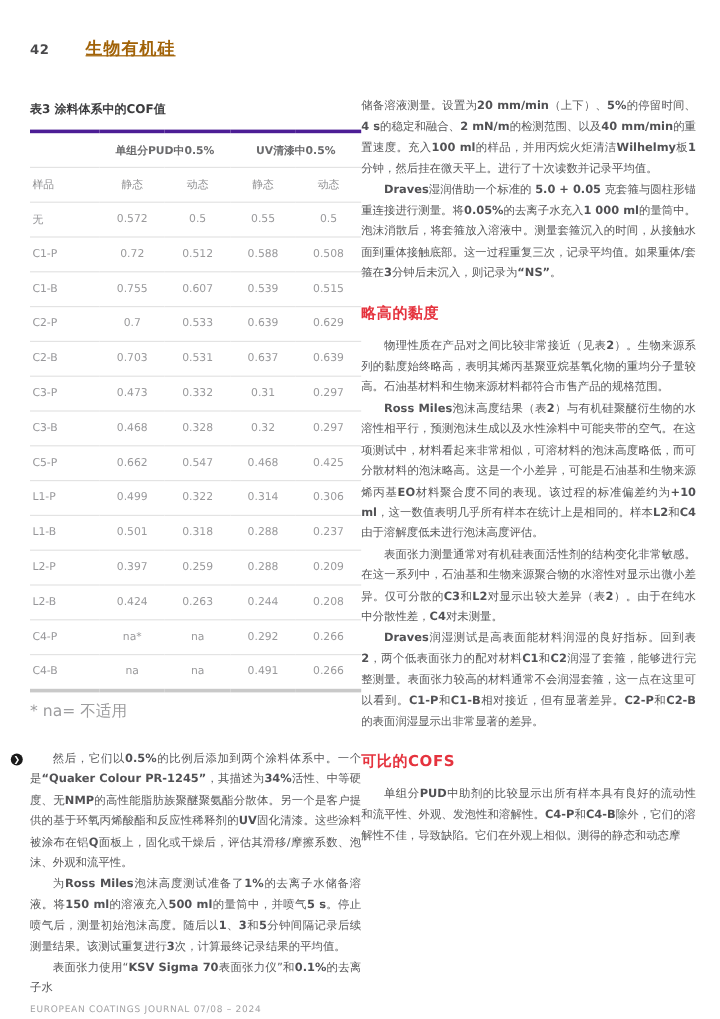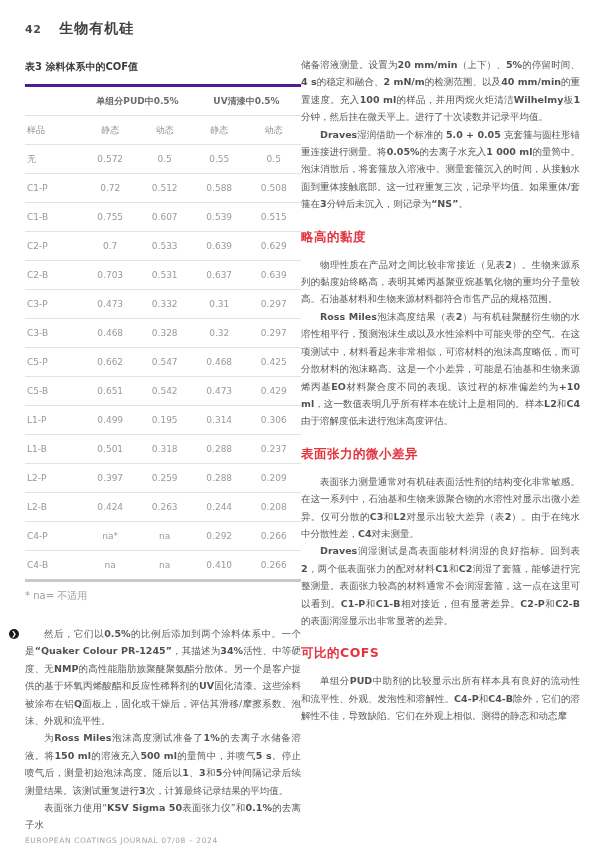--- a/index.html
+++ b/index.html
@@ -1,36 +1,36 @@
 <!DOCTYPE html>
 <html><head>
 <meta charset="utf-8">
 <style>
   html,body{margin:0;padding:0;background:#ffffff;}
   .page{position:relative;width:600px;height:849px;background:#ffffff;overflow:hidden;
         font-family:"DejaVu Sans","Liberation Sans",sans-serif;}
   
   .hdr{display:flex;align-items:baseline;padding:20px 0 0 25px;}
   .page-num{font-size:11px;font-weight:bold;color:#4a4a4c;margin-right:18px;letter-spacing:0.5px;}
-  .section-title{font-size:14px;font-weight:bold;color:#404040;margin:0;letter-spacing:1px;}
+  .section-title{font-size:14px;font-weight:bold;color:#a16207;margin:12px;letter-spacing:1px;text-decoration:underline;}
   
   .columns{display:flex;padding:16px 12px 0 25px;align-items:flex-start;}
   .col-left{width:276px;flex:none;}
   .col-right{width:279px;flex:none;padding-top:2px;}
   
   .table-title{font-size:10px;font-weight:bold;color:#3c3c3e;margin:6px 0 10px;}
   table.cof{width:100%;border-collapse:collapse;border-top:3px solid #4c1d95;border-bottom:3px solid #c9c9c9;}
   table.cof th,table.cof td{font-weight:normal;font-size:9px;color:#9a9a9c;text-align:center;padding:0;height:28px;vertical-align:middle;}
   table.cof thead tr.groups th{font-weight:600;color:#6b6b6d;font-size:9px;}
   table.cof thead tr.subs th{color:#8e8e90;}
   table.cof thead tr.subs{border-top:1px solid #e3e3e3;}
   table.cof tbody tr{border-top:1px solid #e3e3e3;}
   table.cof .sample{text-align:left;padding-left:2px;color:#97979a;width:21%;}
   table.cof td{width:19.75%;}
-  .footnote{font-size:10px;color:#9d9d9f;margin-top:7px;}
+  .footnote{font-size:13px;color:#9d9d9f;margin-top:7px;}
   
   .text-block{margin-top:22px;position:relative;}
   .para{margin:0;text-align:justify;font-size:9.5px;line-height:17.4px;color:#58585a;position:relative;}
   .para + .para{margin-top:0px;}
   .indent{text-indent:2em;}
   .b{font-weight:bold;color:#515154;}
   .red-heading{color:#e5333e;font-size:12.5px;font-weight:bold;margin:16px 0 10px;letter-spacing:0.5px;}
   .col-right > .para:first-child{margin-top:0;}
   
   .bullet{position:absolute;left:-16px;top:4px;width:10px;height:10px;border-radius:50%;
@@ -120,30 +120,23 @@
               <td>0.297</td>
             </tr>
             <tr>
               <td class="sample">C5-P</td>
               <td>0.662</td>
               <td>0.547</td>
               <td>0.468</td>
               <td>0.425</td>
             </tr>
             <tr>
-              <td class="sample">C5-B</td>
-              <td>0.651</td>
-              <td>0.542</td>
-              <td>0.473</td>
-              <td>0.429</td>
-            </tr>
-            <tr>
               <td class="sample">L1-P</td>
               <td>0.499</td>
-              <td>0.195</td>
+              <td>0.322</td>
               <td>0.314</td>
               <td>0.306</td>
             </tr>
             <tr>
               <td class="sample">L1-B</td>
               <td>0.501</td>
               <td>0.318</td>
               <td>0.288</td>
               <td>0.237</td>
             </tr>
@@ -165,42 +158,41 @@
               <td class="sample">C4-P</td>
               <td>na*</td>
               <td>na</td>
               <td>0.292</td>
               <td>0.266</td>
             </tr>
             <tr>
               <td class="sample">C4-B</td>
               <td>na</td>
               <td>na</td>
-              <td>0.410</td>
+              <td>0.491</td>
               <td>0.266</td>
             </tr>
           </tbody>
       </table>
 
       <div class="footnote">* na= 不适用</div>
 
       <div class="text-block" id="left-paragraphs">
           <p class="para indent"><span class="bullet">❯</span><span>然后，它们以</span><span class="b">0.5%</span><span>的比例后添加到两个涂料体系中。一个是</span><span class="b">“Quaker Colour PR-1245”</span><span>，其描述为</span><span class="b">34%</span><span>活性、中等硬度、无</span><span class="b">NMP</span><span>的高性能脂肪族聚醚聚氨酯分散体。另一个是客户提供的基于环氧丙烯酸酯和反应性稀释剂的</span><span class="b">UV</span><span>固化清漆。这些涂料被涂布在铝</span><span class="b">Q</span><span>面板上，固化或干燥后，评估其滑移/摩擦系数、泡沫、外观和流平性。</span></p>
           <p class="para indent"><span>为</span><span class="b">Ross Miles</span><span>泡沫高度测试准备了</span><span class="b">1%</span><span>的去离子水储备溶液。将</span><span class="b">150 ml</span><span>的溶液充入</span><span class="b">500 ml</span><span>的量筒中，并喷气</span><span class="b">5 s</span><span>。停止喷气后，测量初始泡沫高度。随后以</span><span class="b">1</span><span>、</span><span class="b">3</span><span>和</span><span class="b">5</span><span>分钟间隔记录后续测量结果。该测试重复进行</span><span class="b">3</span><span>次，计算最终记录结果的平均值。</span></p>
-          <p class="para indent"><span>表面张力使用“</span><span class="b">KSV Sigma 50</span><span>表面张力仪”和</span><span class="b">0.1%</span><span>的去离子水</span></p>
+          <p class="para indent"><span>表面张力使用“</span><span class="b">KSV Sigma 70</span><span>表面张力仪”和</span><span class="b">0.1%</span><span>的去离子水</span></p>
         </div>
     </div>
 
     <div class="col-right" id="right-blocks">
         <p class="para"><span>储备溶液测量。设置为</span><span class="b">20 mm/min</span><span>（上下）、</span><span class="b">5%</span><span>的停留时间、</span><span class="b">4 s</span><span>的稳定和融合、</span><span class="b">2 mN/m</span><span>的检测范围、以及</span><span class="b">40 mm/min</span><span>的重置速度。充入</span><span class="b">100 ml</span><span>的样品，并用丙烷火炬清洁</span><span class="b">Wilhelmy</span><span>板</span><span class="b">1</span><span>分钟，然后挂在微天平上。进行了十次读数并记录平均值。</span></p>
         <p class="para indent"><span></span><span class="b">Draves</span><span>湿润借助一个标准的 </span><span class="b">5.0 + 0.05</span><span> 克套箍与圆柱形锚重连接进行测量。将</span><span class="b">0.05%</span><span>的去离子水充入</span><span class="b">1 000 ml</span><span>的量筒中。泡沫消散后，将套箍放入溶液中。测量套箍沉入的时间，从接触水面到重体接触底部。这一过程重复三次，记录平均值。如果重体/套箍在</span><span class="b">3</span><span>分钟后未沉入，则记录为</span><span class="b">“NS”</span><span>。</span></p>
         <h2 class="red-heading">略高的黏度</h2>
         <p class="para indent"><span>物理性质在产品对之间比较非常接近（见表</span><span class="b">2</span><span>）。生物来源系列的黏度始终略高，表明其烯丙基聚亚烷基氧化物的重均分子量较高。石油基材料和生物来源材料都符合市售产品的规格范围。</span></p>
         <p class="para indent"><span></span><span class="b">Ross Miles</span><span>泡沫高度结果（表</span><span class="b">2</span><span>）与有机硅聚醚衍生物的水溶性相平行，预测泡沫生成以及水性涂料中可能夹带的空气。在这项测试中，材料看起来非常相似，可溶材料的泡沫高度略低，而可分散材料的泡沫略高。这是一个小差异，可能是石油基和生物来源烯丙基</span><span class="b">EO</span><span>材料聚合度不同的表现。该过程的标准偏差约为</span><span class="b">+10 ml</span><span>，这一数值表明几乎所有样本在统计上是相同的。样本</span><span class="b">L2</span><span>和</span><span class="b">C4</span><span>由于溶解度低未进行泡沫高度评估。</span></p>
-        <h2 class="red-heading">表面张力的微小差异</h2>
         <p class="para indent"><span>表面张力测量通常对有机硅表面活性剂的结构变化非常敏感。在这一系列中，石油基和生物来源聚合物的水溶性对显示出微小差异。仅可分散的</span><span class="b">C3</span><span>和</span><span class="b">L2</span><span>对显示出较大差异（表</span><span class="b">2</span><span>）。由于在纯水中分散性差，</span><span class="b">C4</span><span>对未测量。</span></p>
         <p class="para indent"><span></span><span class="b">Draves</span><span>润湿测试是高表面能材料润湿的良好指标。回到表</span><span class="b">2</span><span>，两个低表面张力的配对材料</span><span class="b">C1</span><span>和</span><span class="b">C2</span><span>润湿了套箍，能够进行完整测量。表面张力较高的材料通常不会润湿套箍，这一点在这里可以看到。</span><span class="b">C1-P</span><span>和</span><span class="b">C1-B</span><span>相对接近，但有显著差异。</span><span class="b">C2-P</span><span>和</span><span class="b">C2-B</span><span>的表面润湿显示出非常显著的差异。</span></p>
         <h2 class="red-heading">可比的COFS</h2>
         <p class="para indent"><span>单组分</span><span class="b">PUD</span><span>中助剂的比较显示出所有样本具有良好的流动性和流平性、外观、发泡性和溶解性。</span><span class="b">C4-P</span><span>和</span><span class="b">C4-B</span><span>除外，它们的溶解性不佳，导致缺陷。它们在外观上相似。测得的静态和动态摩</span></p>
       </div>
 
   </div>
 
   <div class="footer">EUROPEAN COATINGS JOURNAL 07/08 – 2024</div>
 

